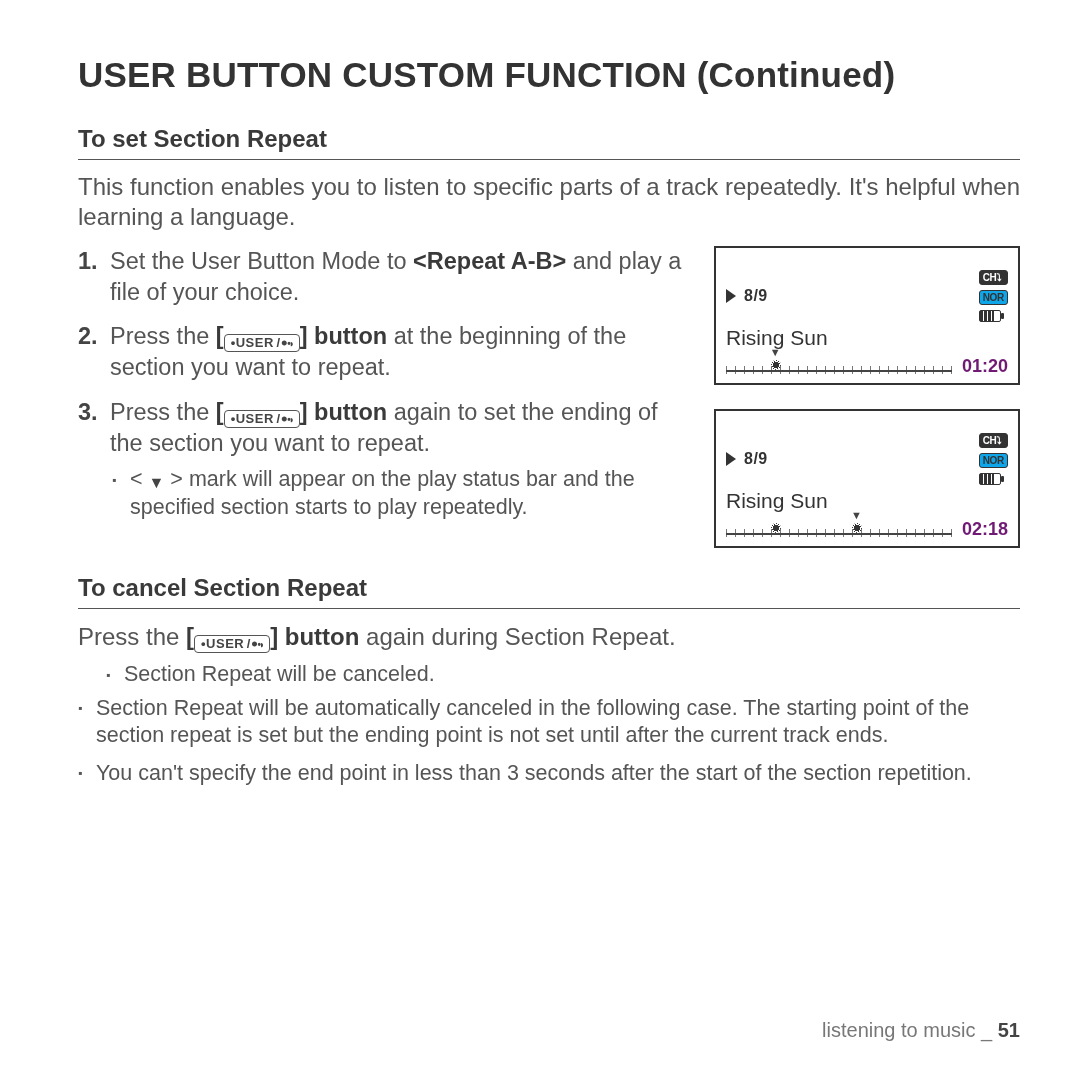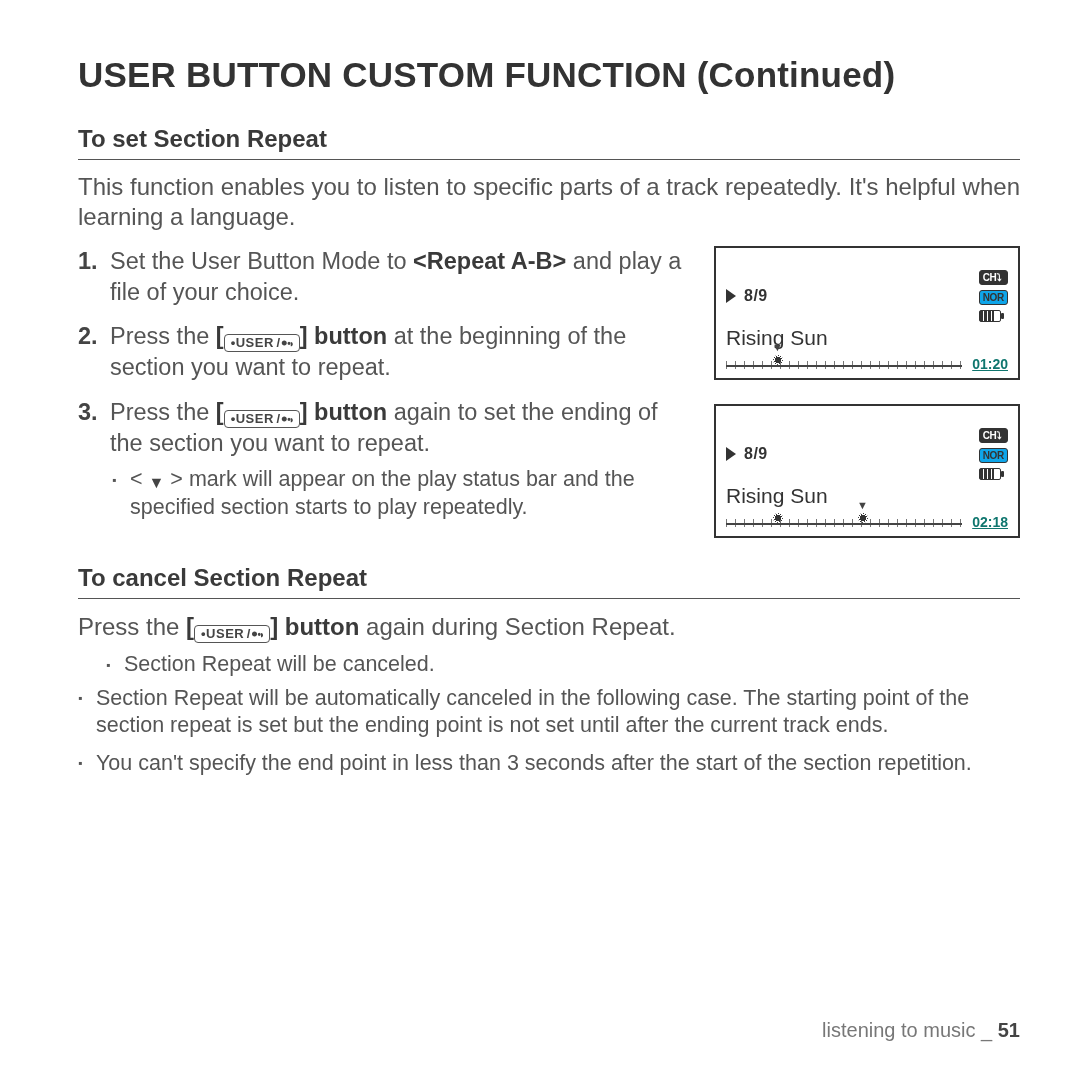--- a/index.html
+++ b/index.html
@@ -210,25 +210,24 @@
   }
   .bar .marker::after {
     content: "▼";
     position: absolute;
     left: 2px; top: -9px;
     font-size: 11px;
     color: #444;
   }
   .bar .marker.noarrow::after { content: ""; }
   .time {
-    font-size: 14px;
-    font-weight: 700;
-    color: #0f766e;
+    font-size: 18px;
+    font-weight: 700;
+    color: #701a75;
     margin-bottom: -2px;
-    text-decoration: underline;
   }
   
   p.cancel-line {
     font-size: 24px;
     line-height: 1.3;
     color: #555;
     margin: 12px 0 8px 0;
   }
   .note-block {
     display: flex;

